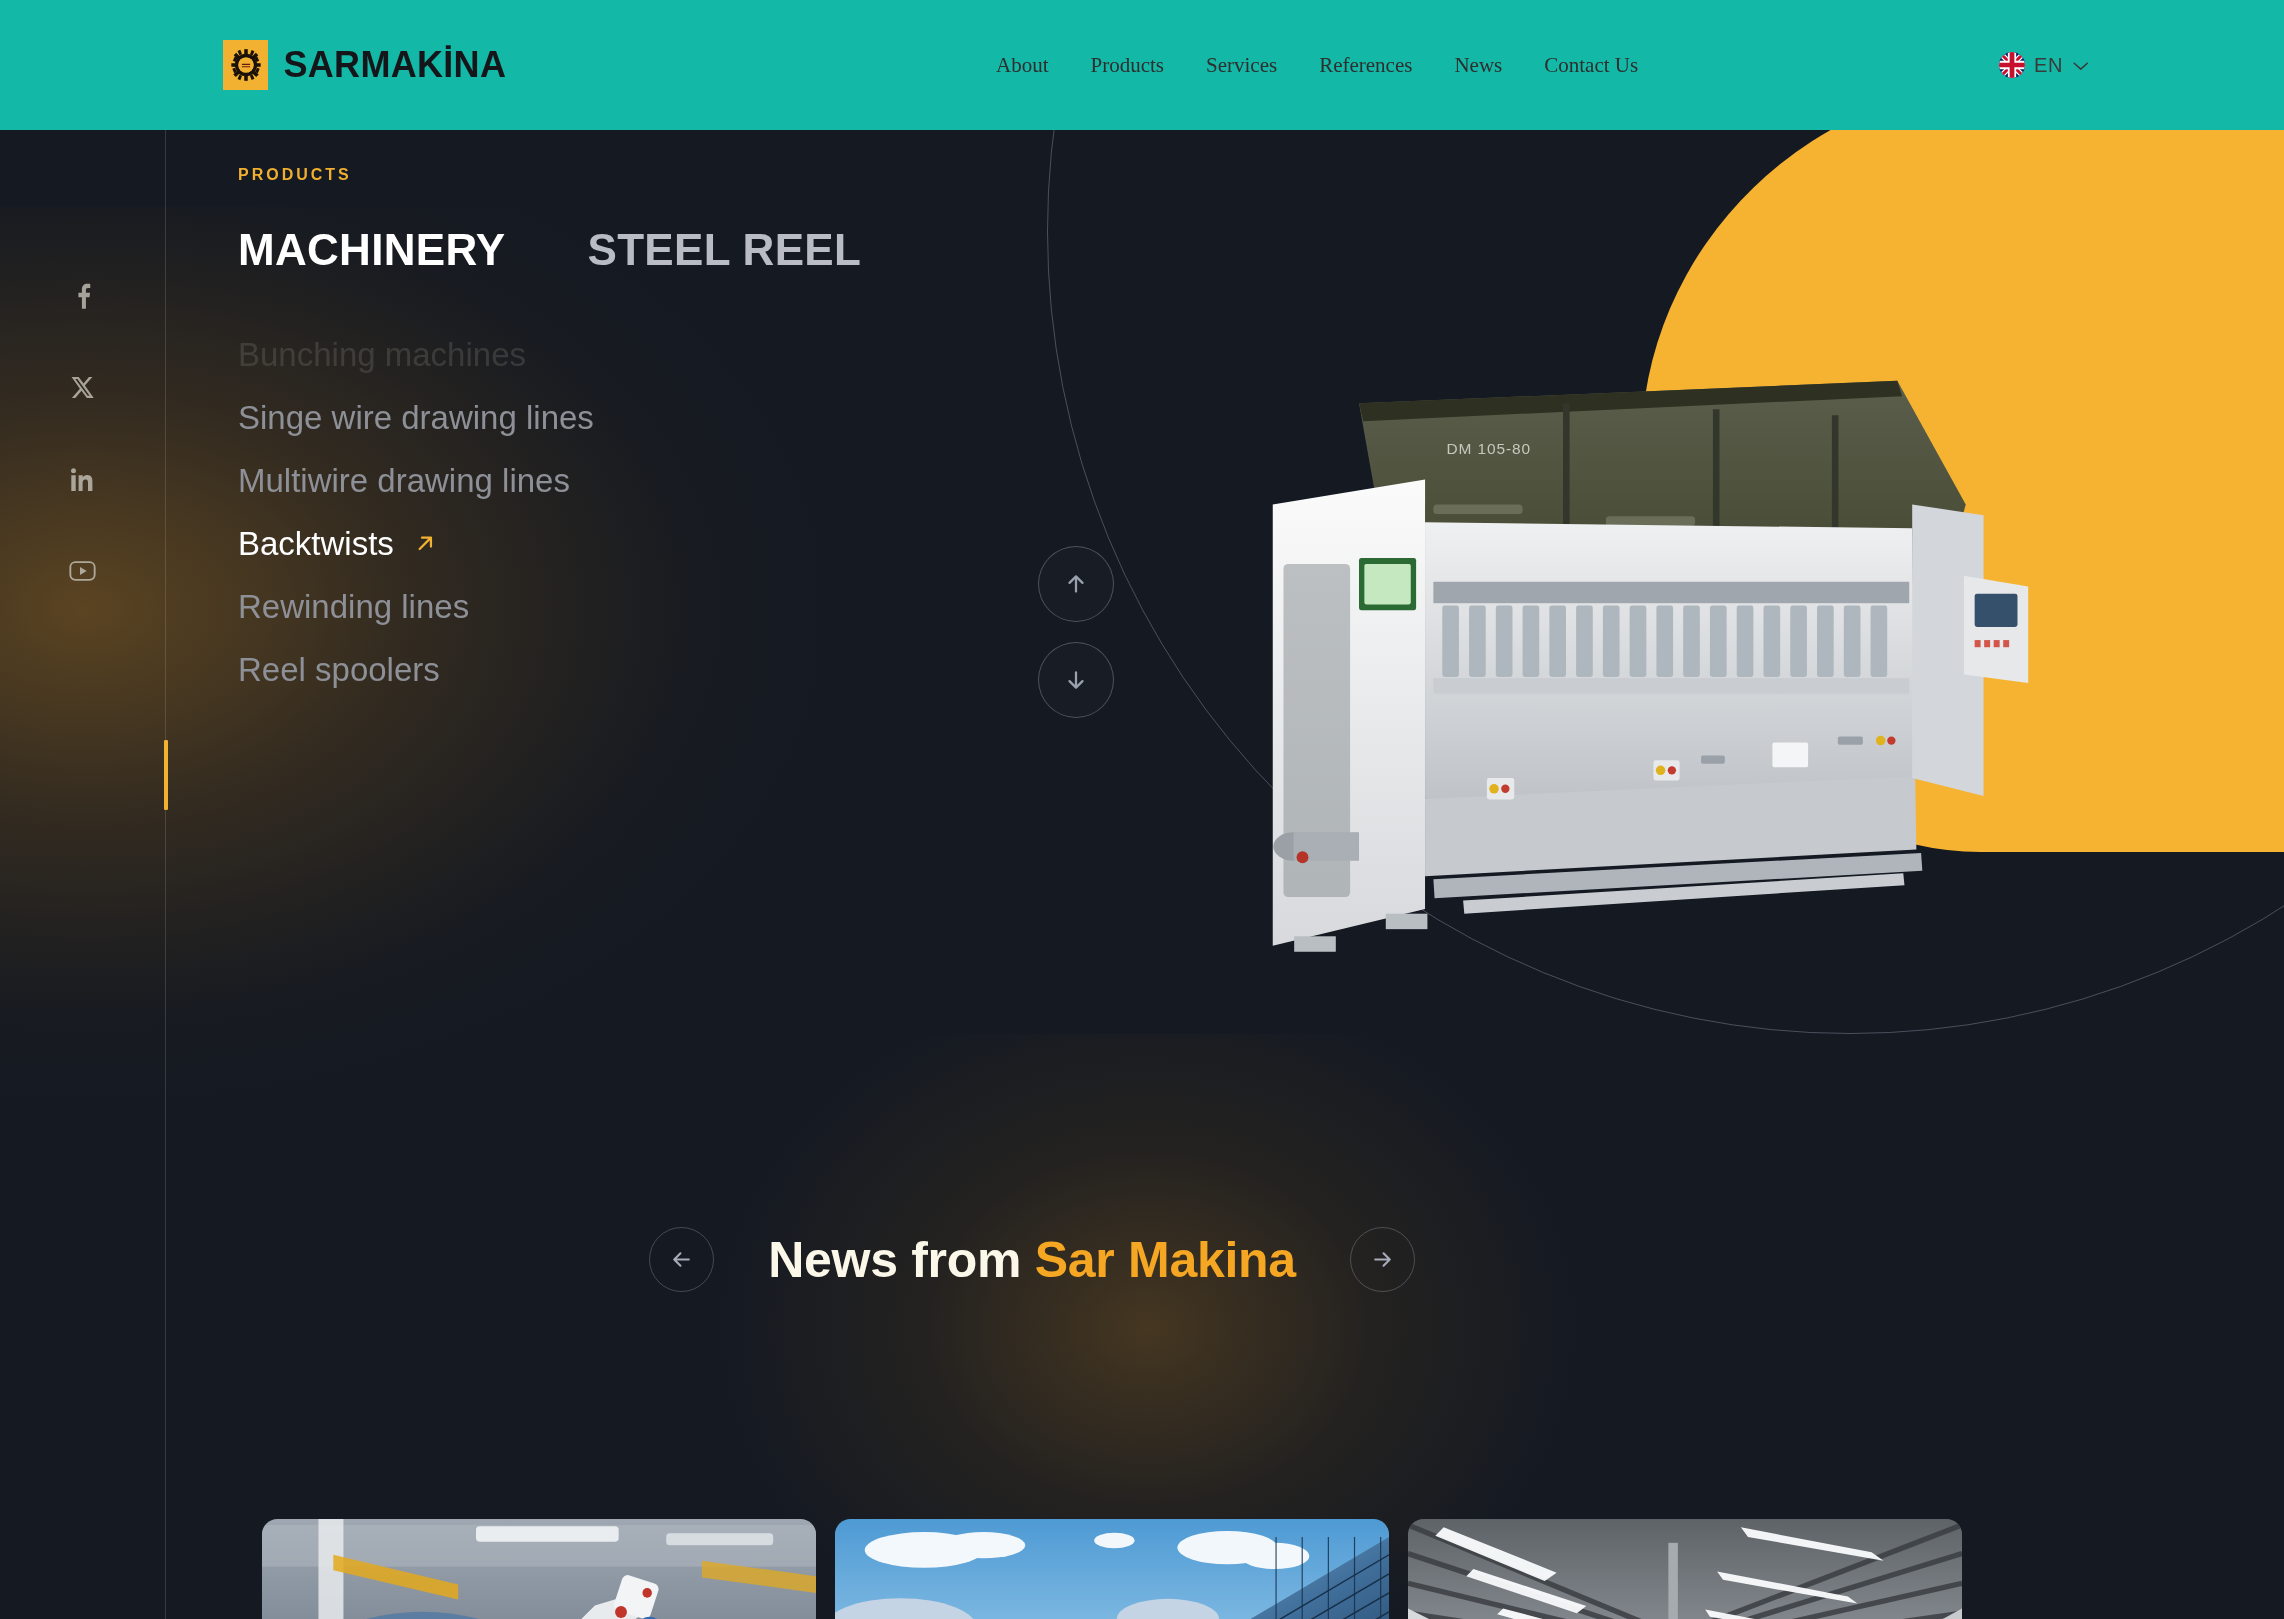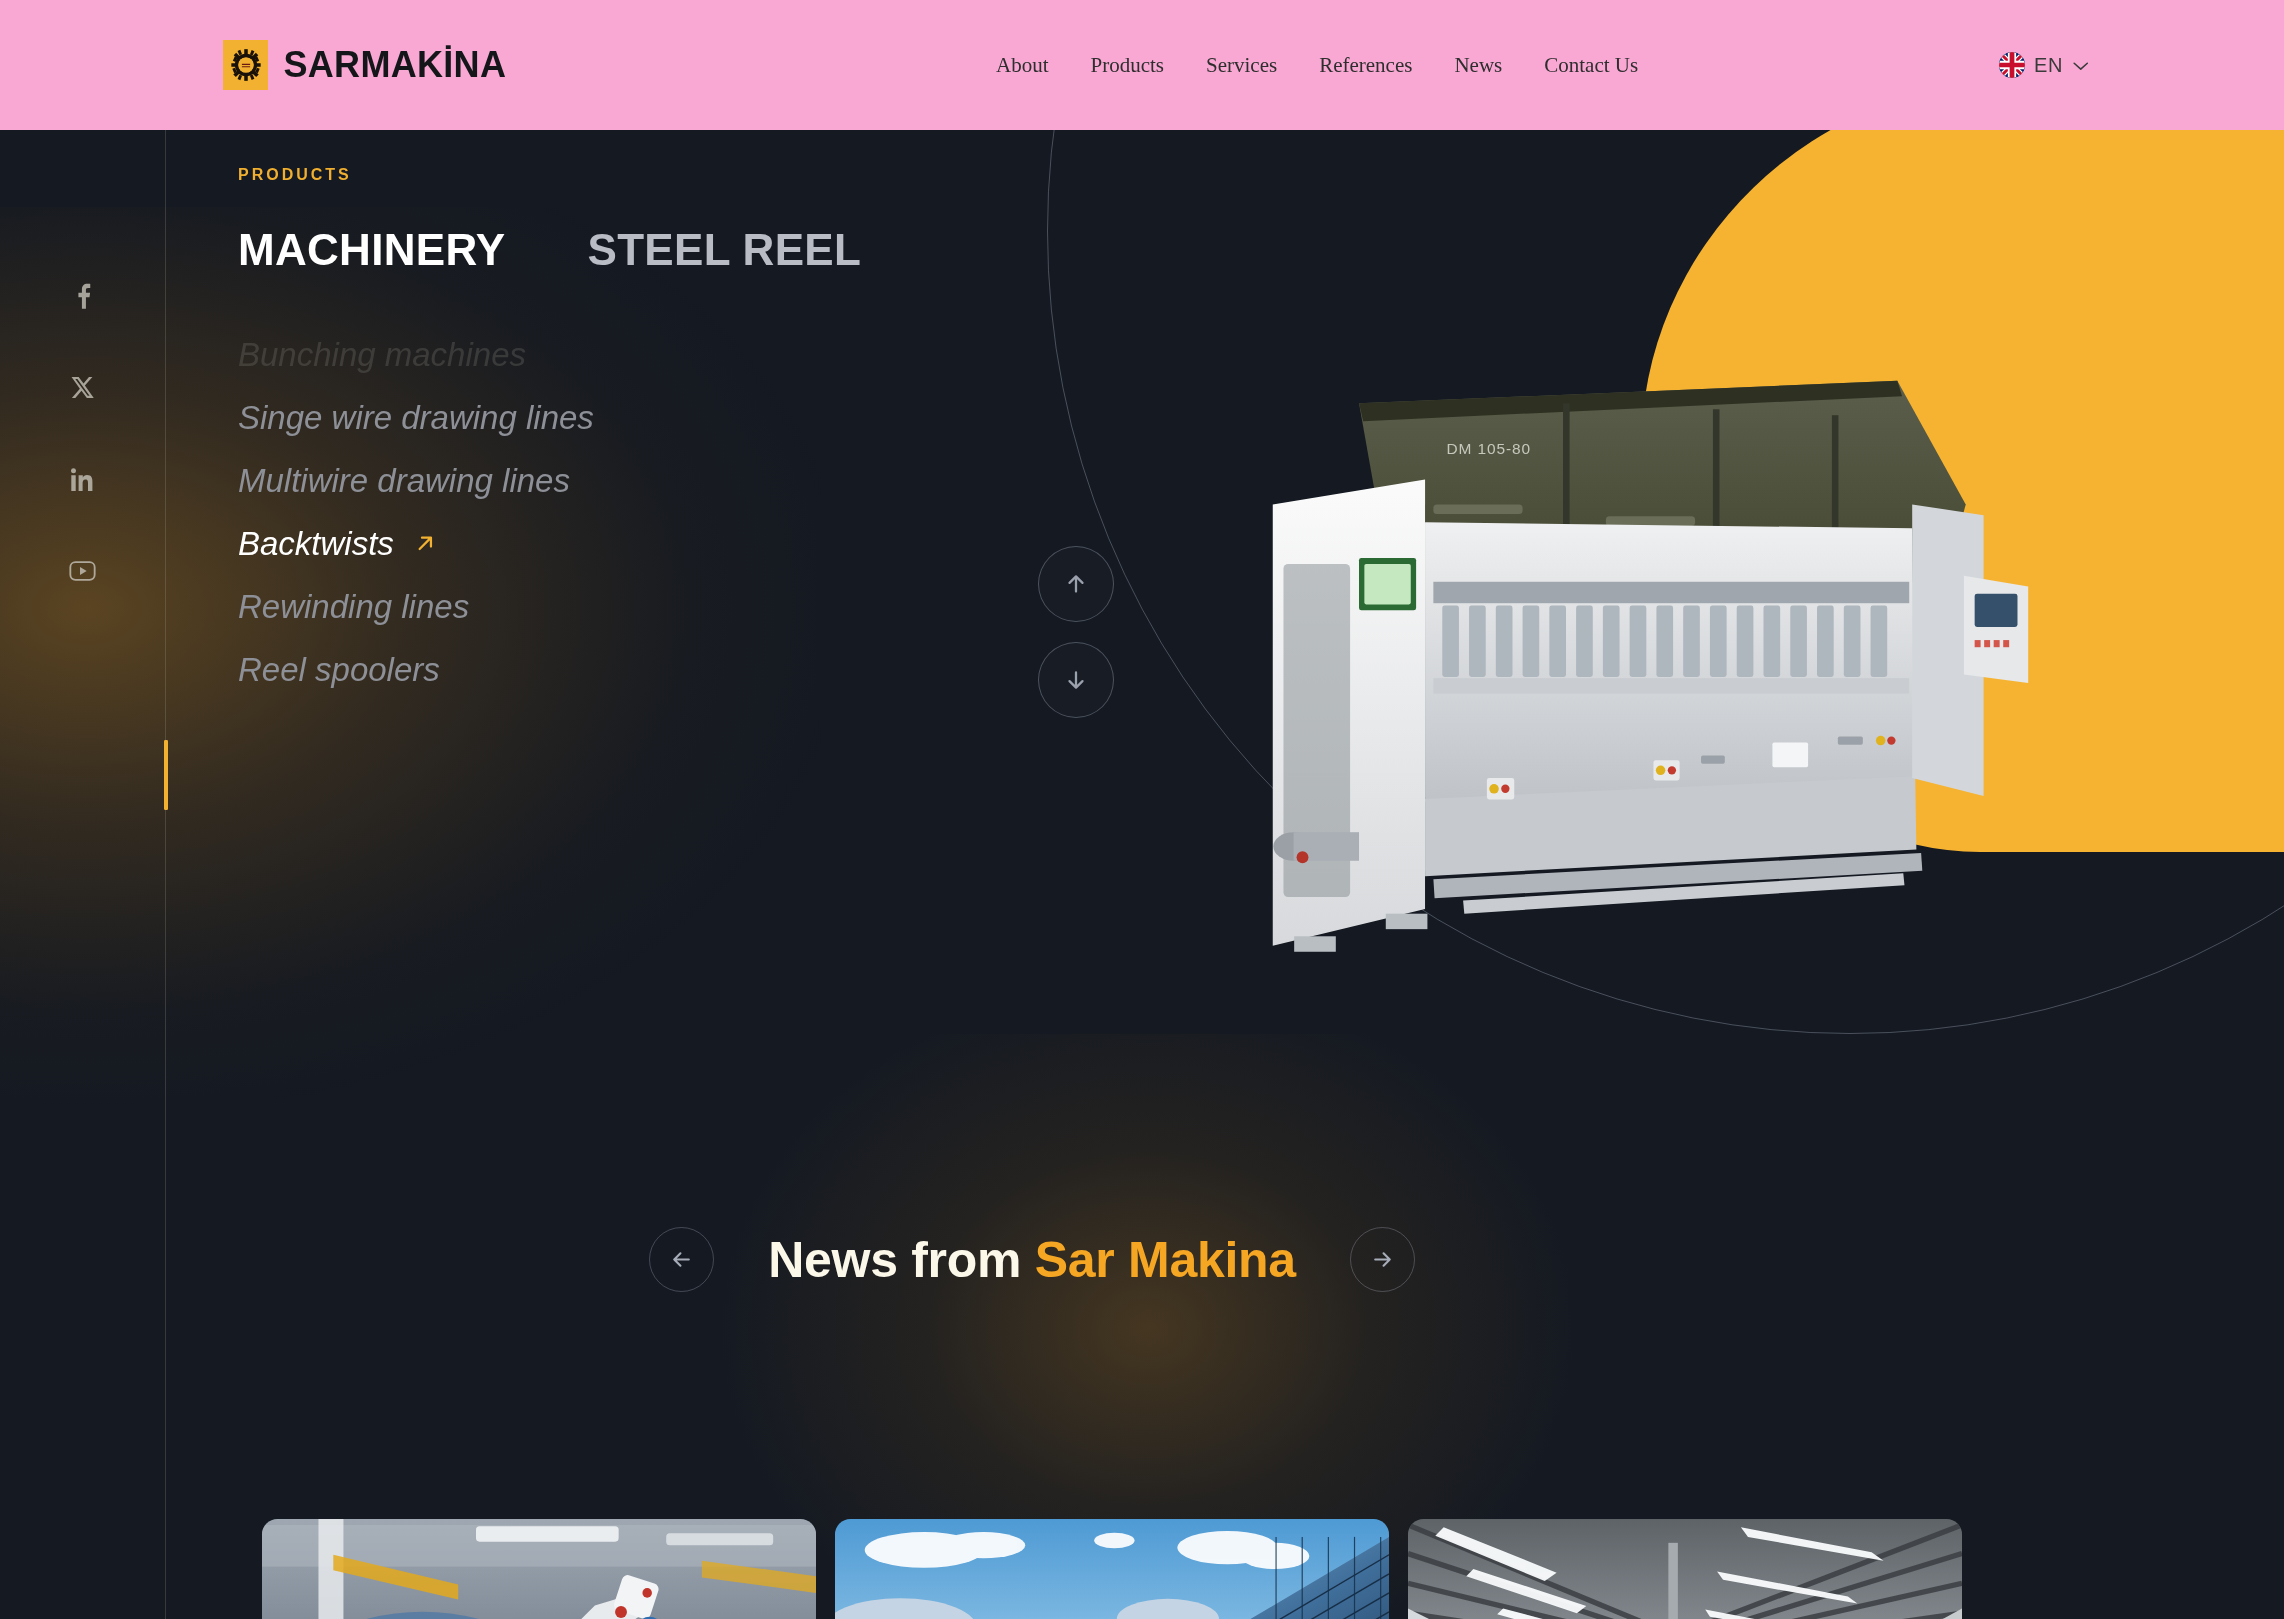--- a/index.html
+++ b/index.html
@@ -6,21 +6,21 @@
   html,body { width:2284px; height:1619px; overflow:hidden; }
   body {
     background:#141922;
     font-family:"Liberation Sans", sans-serif;
     -webkit-font-smoothing:antialiased;
   }
 
   
   .header{
     position:absolute; top:0; left:0; width:2284px; height:130px;
-    background:#f9a8d4;
+    background:#14b8a6;
     display:flex; align-items:center;
     z-index:40;
   }
   .brand{
     position:absolute; left:223px; top:50%; transform:translateY(-50%);
     display:flex; align-items:center; gap:15.5px;
   }
   .brand-mark{
     width:45px; height:50px; background:#F2B131;
     display:flex; align-items:center; justify-content:center;
@@ -113,21 +113,21 @@
   }
   .eyebrow{
     font-size:16px; font-weight:700; letter-spacing:3px; color:#F0AF2E;
     margin-bottom:44px;
   }
   .tabs{ display:flex; align-items:baseline; gap:82px; margin-bottom:51px; }
   .tab{ font-size:44px; font-weight:700; letter-spacing:0.3px; cursor:pointer; line-height:1; }
   .tab.active{ color:#FFFFFF; }
   .tab.idle{ color:#B9BCC4; }
 
-  .plist{ position:relative;font-style:italic; }
+  .plist{ position:relative; }
   .pitem{
     font-size:33px; line-height:1; padding:15px 0; cursor:pointer;
     display:flex; align-items:center; gap:20px; white-space:nowrap;
   }
   .pitem.faded-top{ color:#7C7A74; opacity:0.30; }
   .pitem.dim{ color:#8E9098; }
   .pitem.current{ color:#FFFFFF; font-weight:500; }
   .pitem.faded-bottom{ color:#8E9098; opacity:0.18; }
   .arrow-ne{ flex:none; }
 

